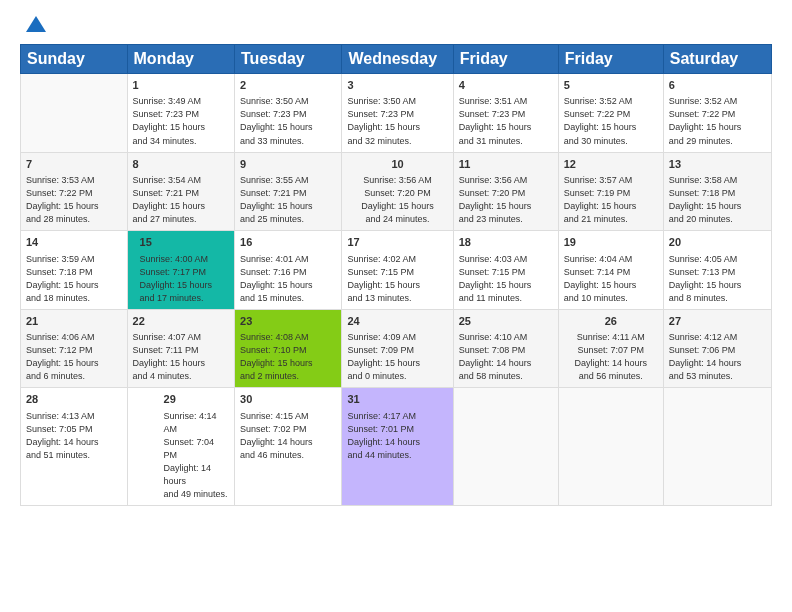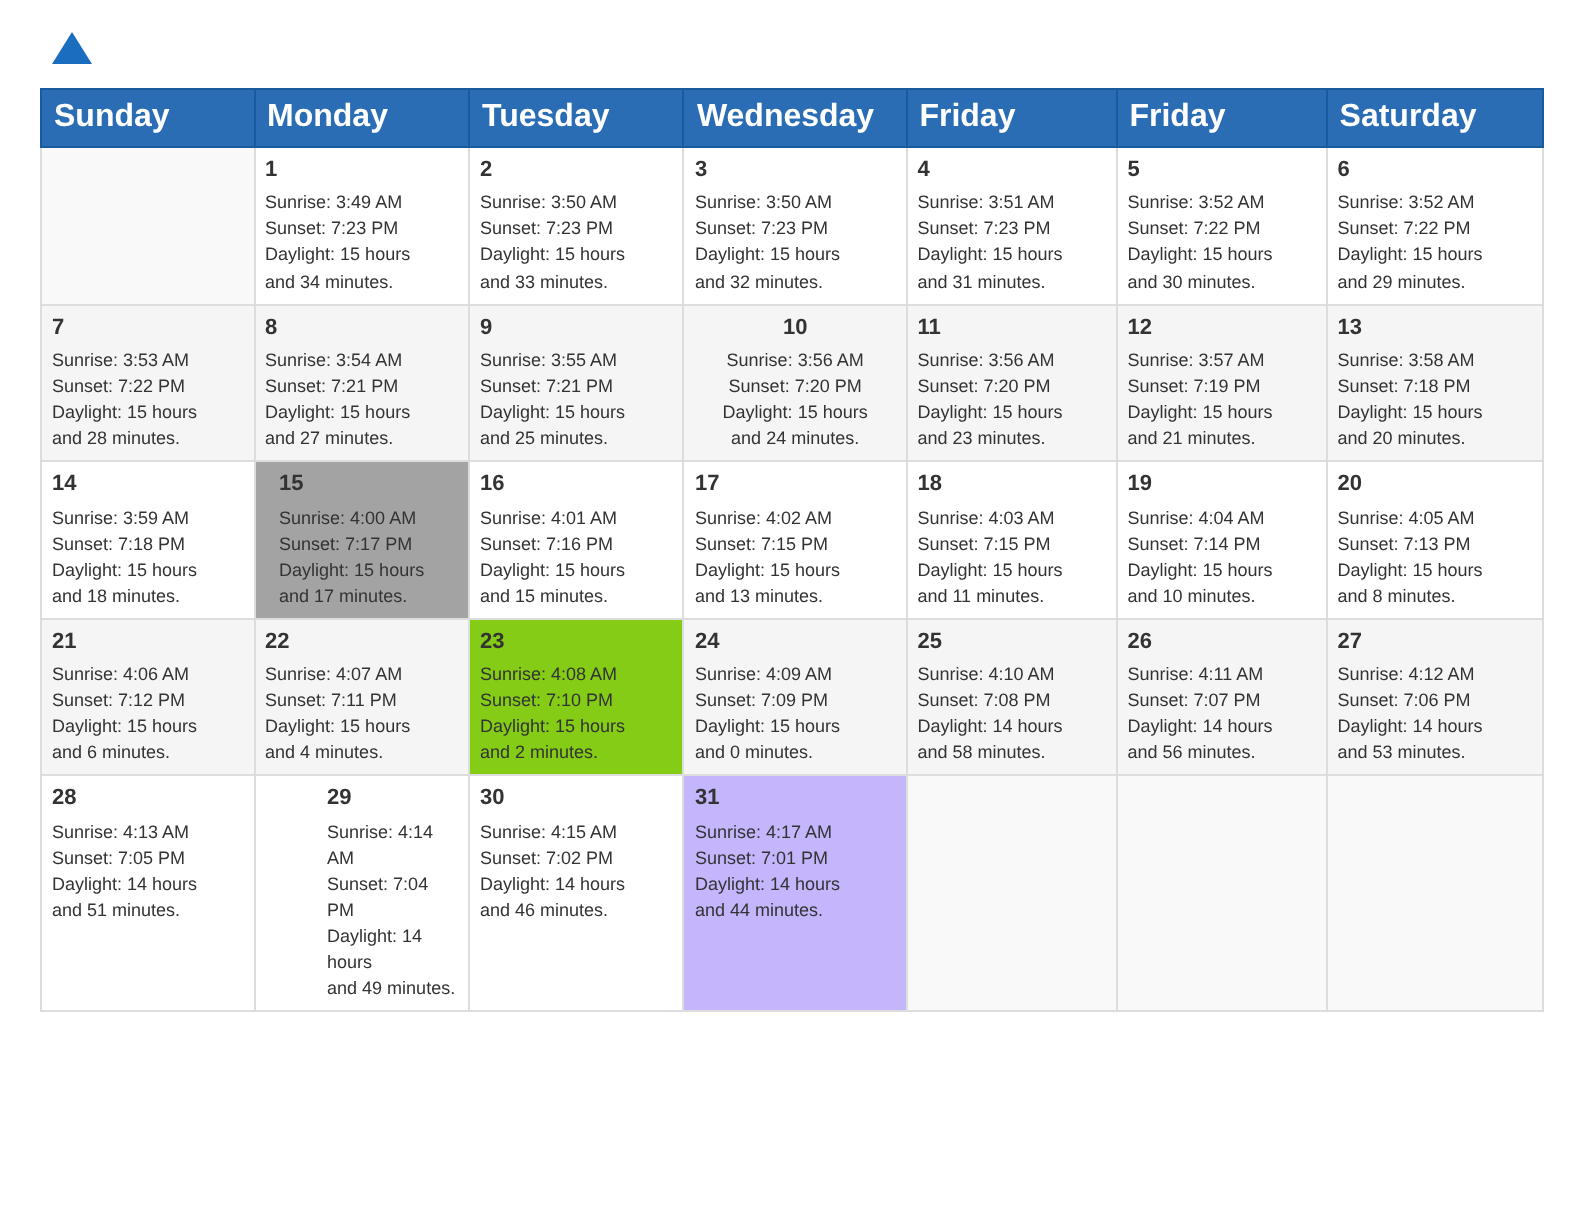--- a/index.html
+++ b/index.html
@@ -189,21 +189,21 @@
           <td style="background-color: rgb(245, 245, 245);">
             <span class="day-number">13</span>
             <div class="day-info">Sunrise: 3:58 AM<br>Sunset: 7:18 PM<br>Daylight: 15 hours<br>and 20 minutes.</div>
           </td>
         </tr>
         <tr>
           <td style="background-color: rgb(255, 255, 255);">
             <span class="day-number">14</span>
             <div class="day-info">Sunrise: 3:59 AM<br>Sunset: 7:18 PM<br>Daylight: 15 hours<br>and 18 minutes.</div>
           </td>
-          <td style="background-color: #a3a3a3; padding-left: 12px;">
+          <td style="background-color: #14b8a6; padding-left: 12px;">
             <span class="day-number">15</span>
             <div class="day-info">Sunrise: 4:00 AM<br>Sunset: 7:17 PM<br>Daylight: 15 hours<br>and 17 minutes.</div>
           </td>
           <td style="background-color: rgb(255, 255, 255);">
             <span class="day-number">16</span>
             <div class="day-info">Sunrise: 4:01 AM<br>Sunset: 7:16 PM<br>Daylight: 15 hours<br>and 15 minutes.</div>
           </td>
           <td style="background-color: rgb(255, 255, 255);">
             <span class="day-number">17</span>
             <div class="day-info">Sunrise: 4:02 AM<br>Sunset: 7:15 PM<br>Daylight: 15 hours<br>and 13 minutes.</div>
@@ -235,21 +235,21 @@
             <div class="day-info">Sunrise: 4:08 AM<br>Sunset: 7:10 PM<br>Daylight: 15 hours<br>and 2 minutes.</div>
           </td>
           <td style="background-color: rgb(245, 245, 245);">
             <span class="day-number">24</span>
             <div class="day-info">Sunrise: 4:09 AM<br>Sunset: 7:09 PM<br>Daylight: 15 hours<br>and 0 minutes.</div>
           </td>
           <td style="background-color: rgb(245, 245, 245);">
             <span class="day-number">25</span>
             <div class="day-info">Sunrise: 4:10 AM<br>Sunset: 7:08 PM<br>Daylight: 14 hours<br>and 58 minutes.</div>
           </td>
-          <td style="background-color: rgb(245, 245, 245);">
+          <td style="background-color: rgb(245, 245, 245); text-align: center;">
             <span class="day-number">26</span>
             <div class="day-info">Sunrise: 4:11 AM<br>Sunset: 7:07 PM<br>Daylight: 14 hours<br>and 56 minutes.</div>
           </td>
           <td style="background-color: rgb(245, 245, 245);">
             <span class="day-number">27</span>
             <div class="day-info">Sunrise: 4:12 AM<br>Sunset: 7:06 PM<br>Daylight: 14 hours<br>and 53 minutes.</div>
           </td>
         </tr>
         <tr>
           <td style="background-color: rgb(255, 255, 255);">

